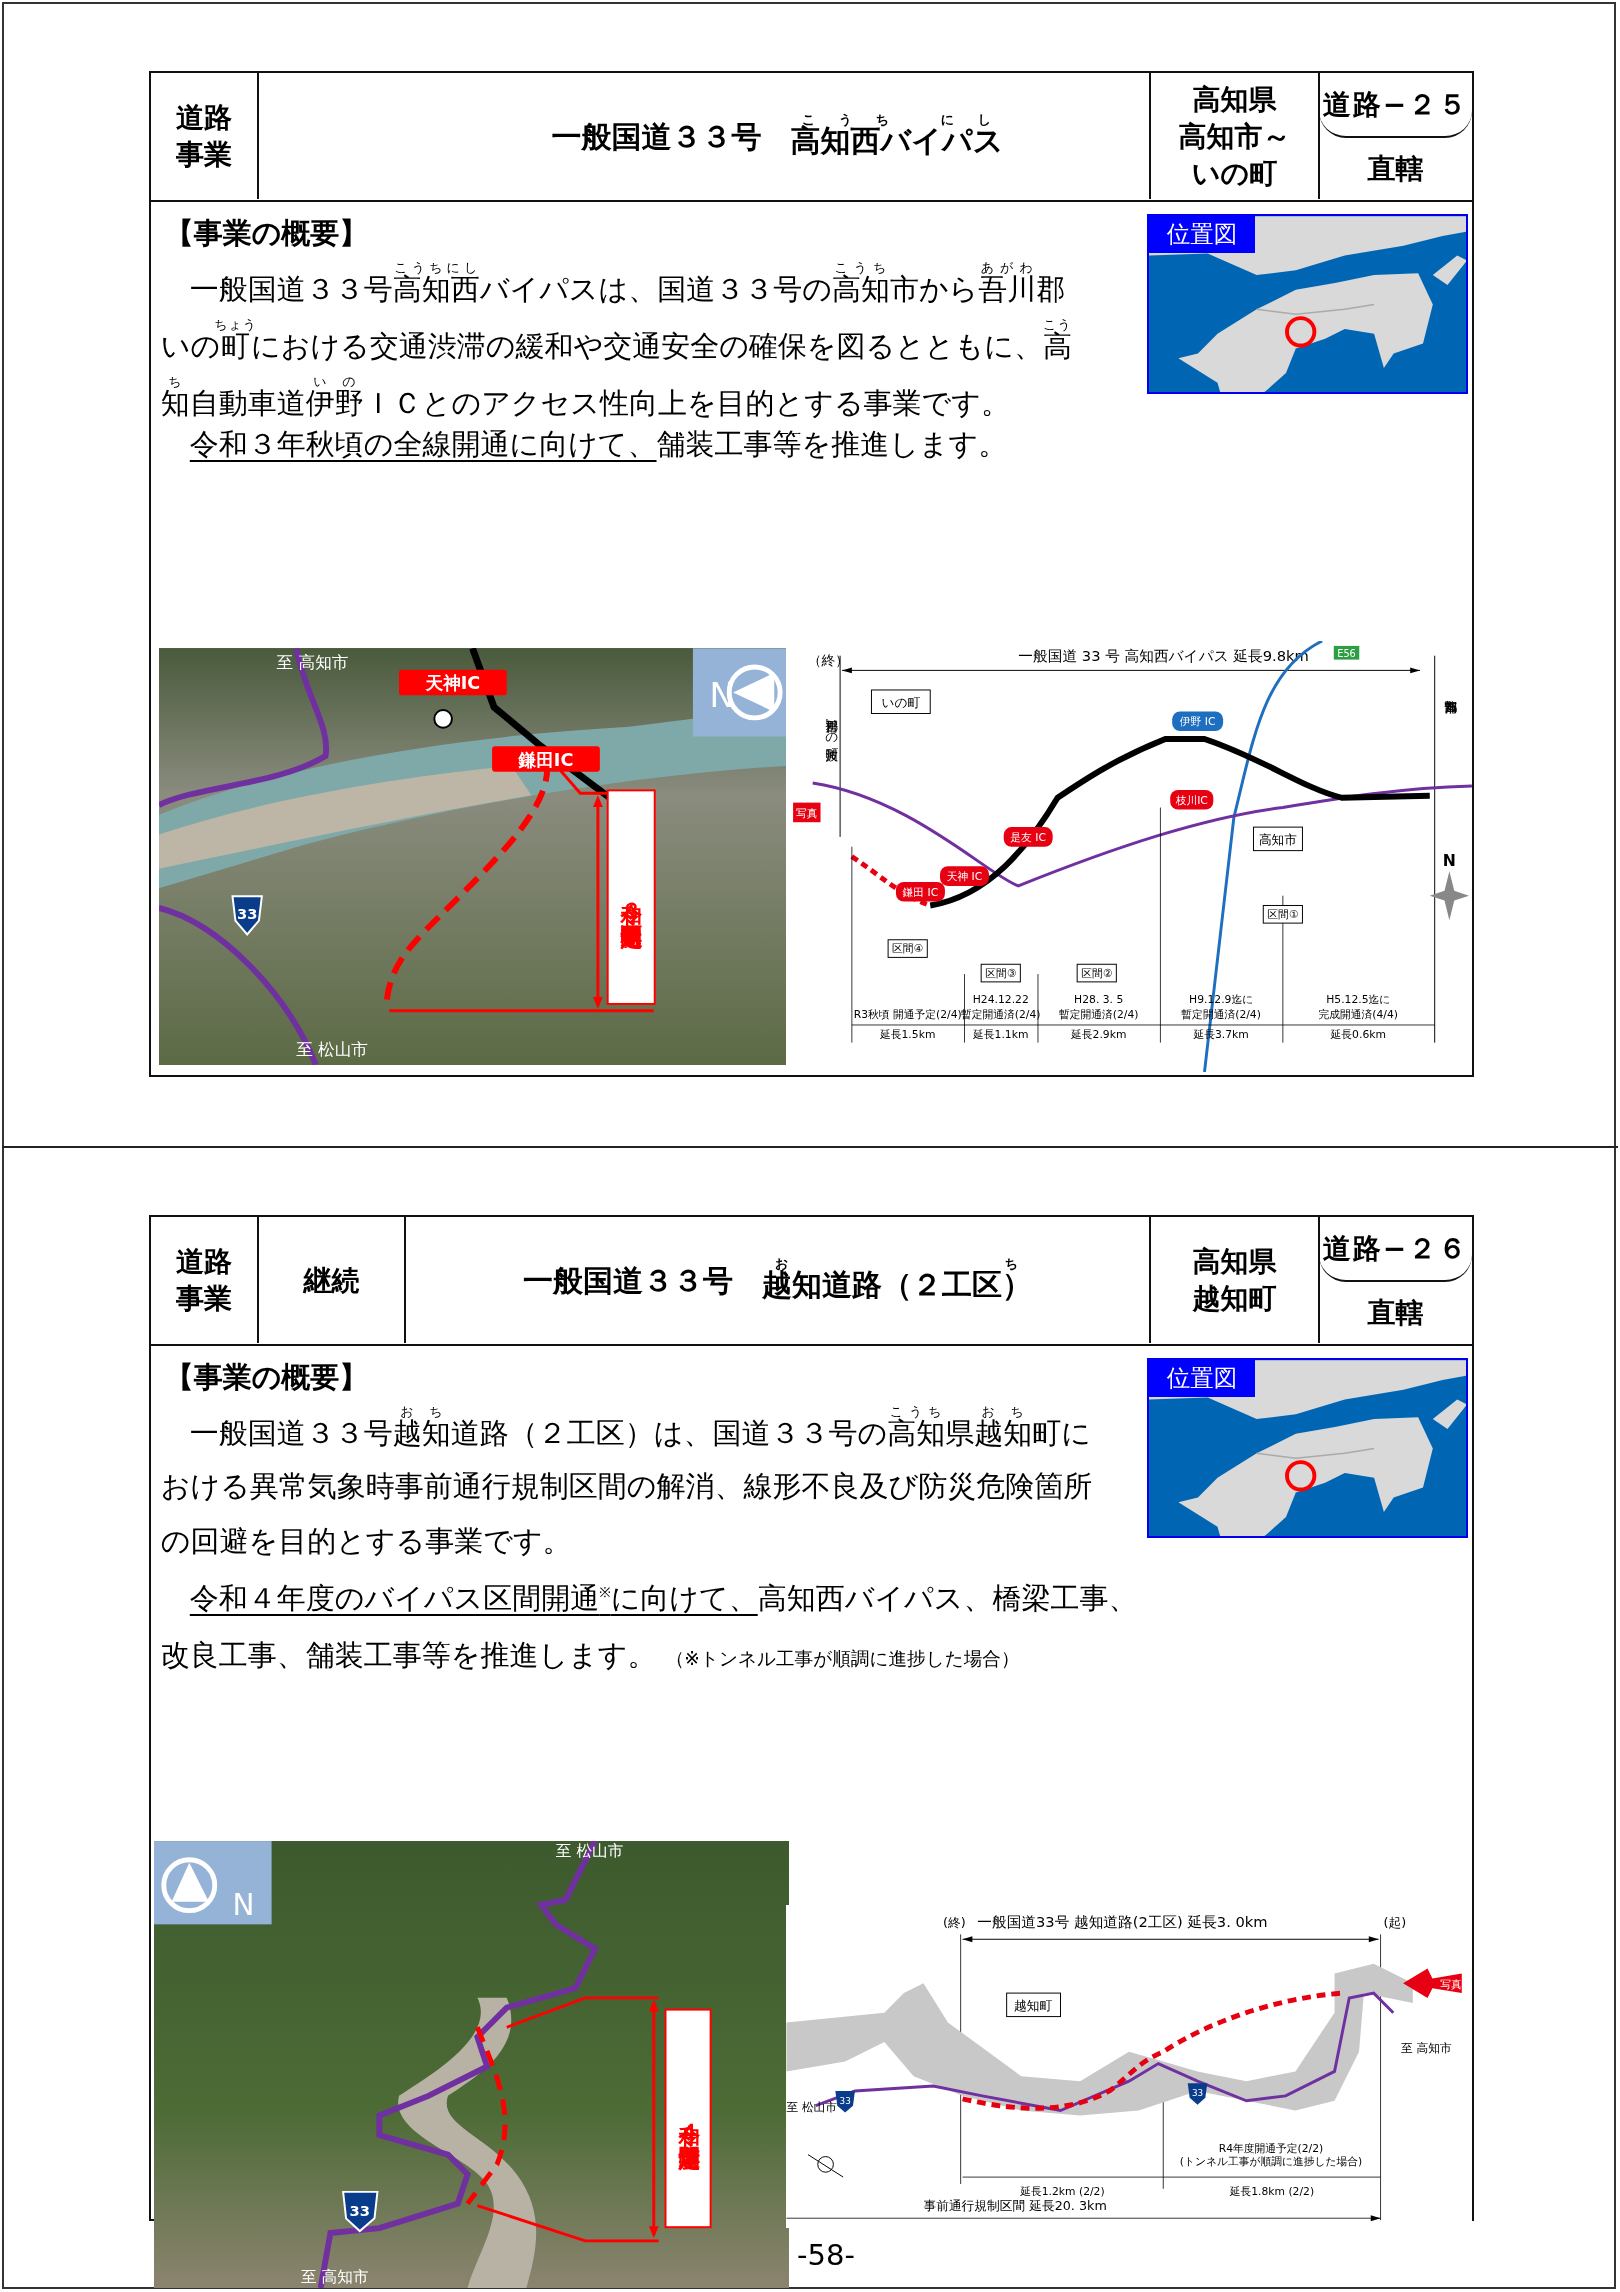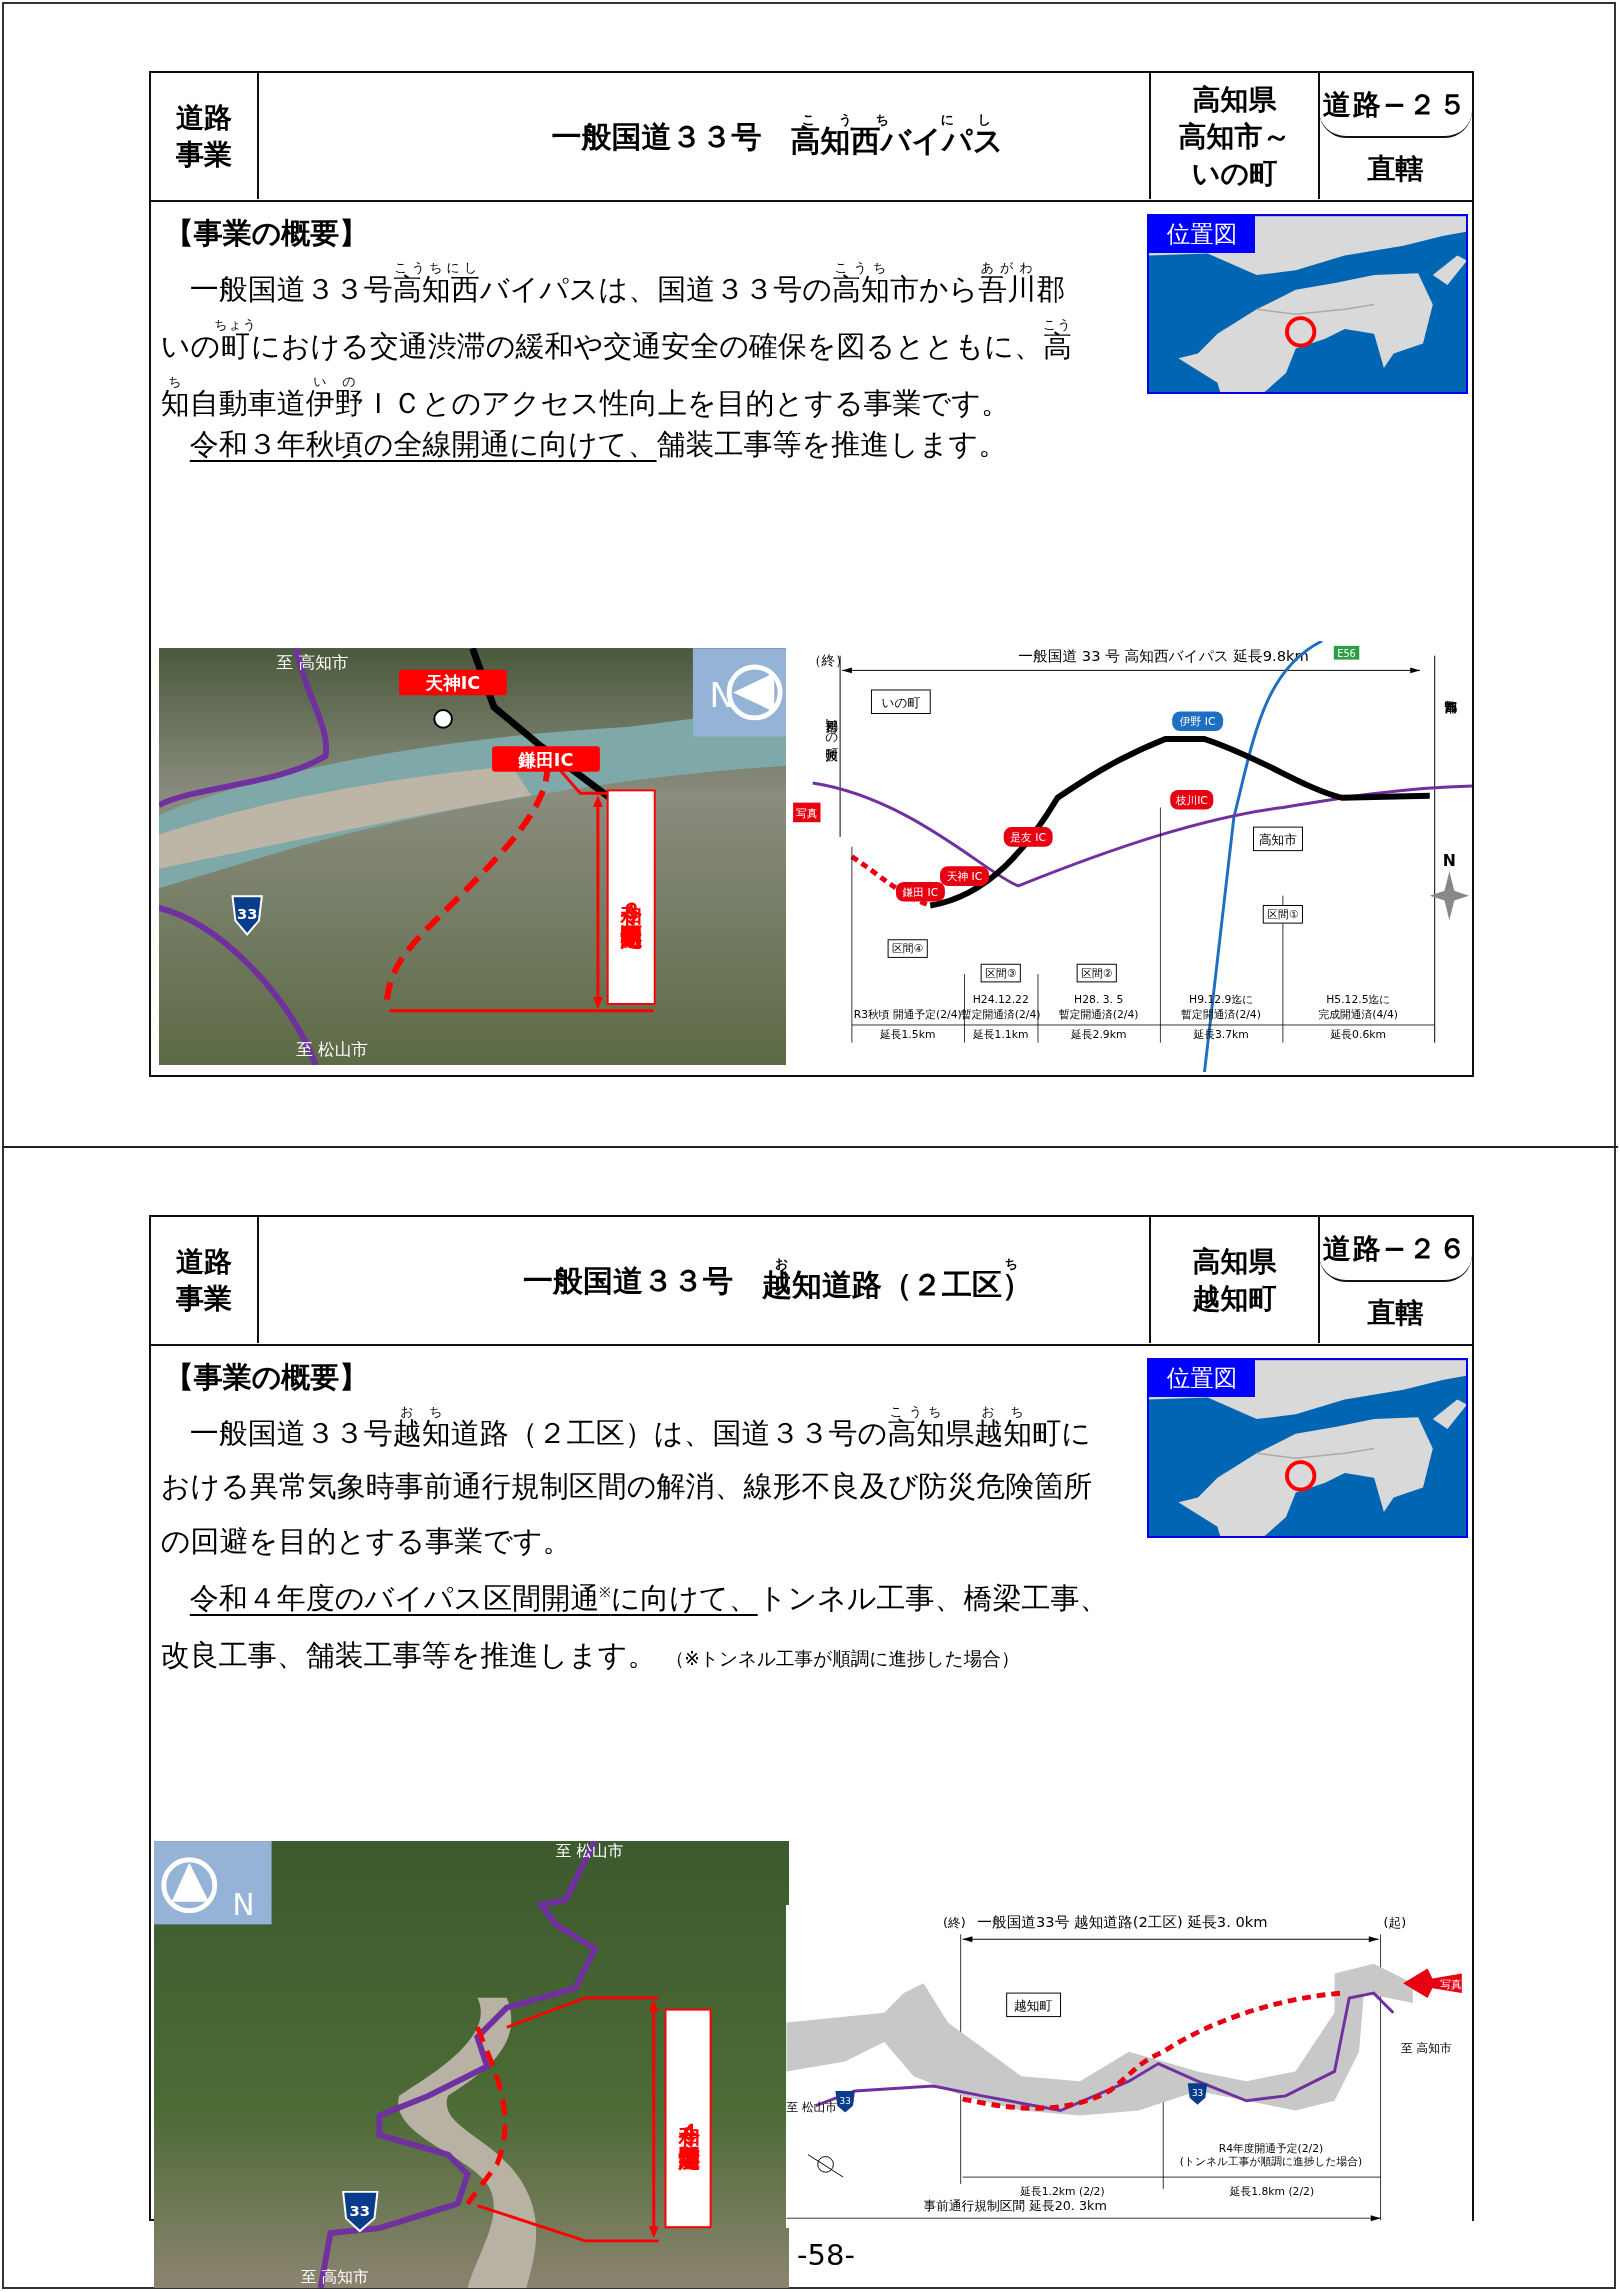--- a/index.html
+++ b/index.html
@@ -215,20 +215,21 @@
 </div>
 
 <div class="card card2">
   <div class="hdr">
     <div class="hc c1 stack">
       <div>
           <span>道路</span>
           <span>事業</span>
         </div>
     </div>
+    <div class="hc c2">継続</div>
     <div class="hc c3">
       <span>一般国道３３号</span>
       <span style="display:inline-block;width:29px"></span>
       <ruby><span>越知道路（２工区）</span><rt>お ち</rt></ruby>
     </div>
     <div class="hc c4 stack">
       <div>
         <span>高知県</span>
         <span>越知町</span>
       </div>
@@ -241,21 +242,21 @@
 
   <div class="body-area">
     <div class="overview-title">【事業の概要】</div>
     <div class="para" style="top:0;">
       <div class="line" style="top:59px;">
         <span>　一般国道３３号</span><ruby><span>越知</span><rt>おち</rt></ruby><span>道路（２工区）は、国道３３号の</span><ruby><span>高知</span><rt>こうち</rt></ruby><span>県</span><ruby><span>越知</span><rt>おち</rt></ruby><span>町に</span>
       </div>
       <div class="line" style="top:121px;">おける異常気象時事前通行規制区間の解消、線形不良及び防災危険箇所</div>
       <div class="line" style="top:176px;">の回避を目的とする事業です。</div>
       <div class="line" style="top:233px;">
-        <span>　</span><span class="u"><span>令和４年度のバイパス区間開通</span><sup style="font-size:13.7px;">※</sup><span>に向けて、</span></span><span>トンネル工事、橋梁工事、</span>
+        <span>　</span><span class="u"><span>令和４年度のバイパス区間開通</span><sup style="font-size:13.7px;">※</sup><span>に向けて、</span></span><span>高知西バイパス、橋梁工事、</span>
       </div>
       <div class="line" style="top:290px;">
         <span>改良工事、舗装工事等を推進します。</span>
         <span class="note">（※トンネル工事が順調に進捗した場合）</span>
       </div>
     </div>
 
     <div class="locmap" style="top:11.8px;">
       <div class="lbl">位置図</div>
       <svg width="321" height="218" viewBox="0 0 328 222">

